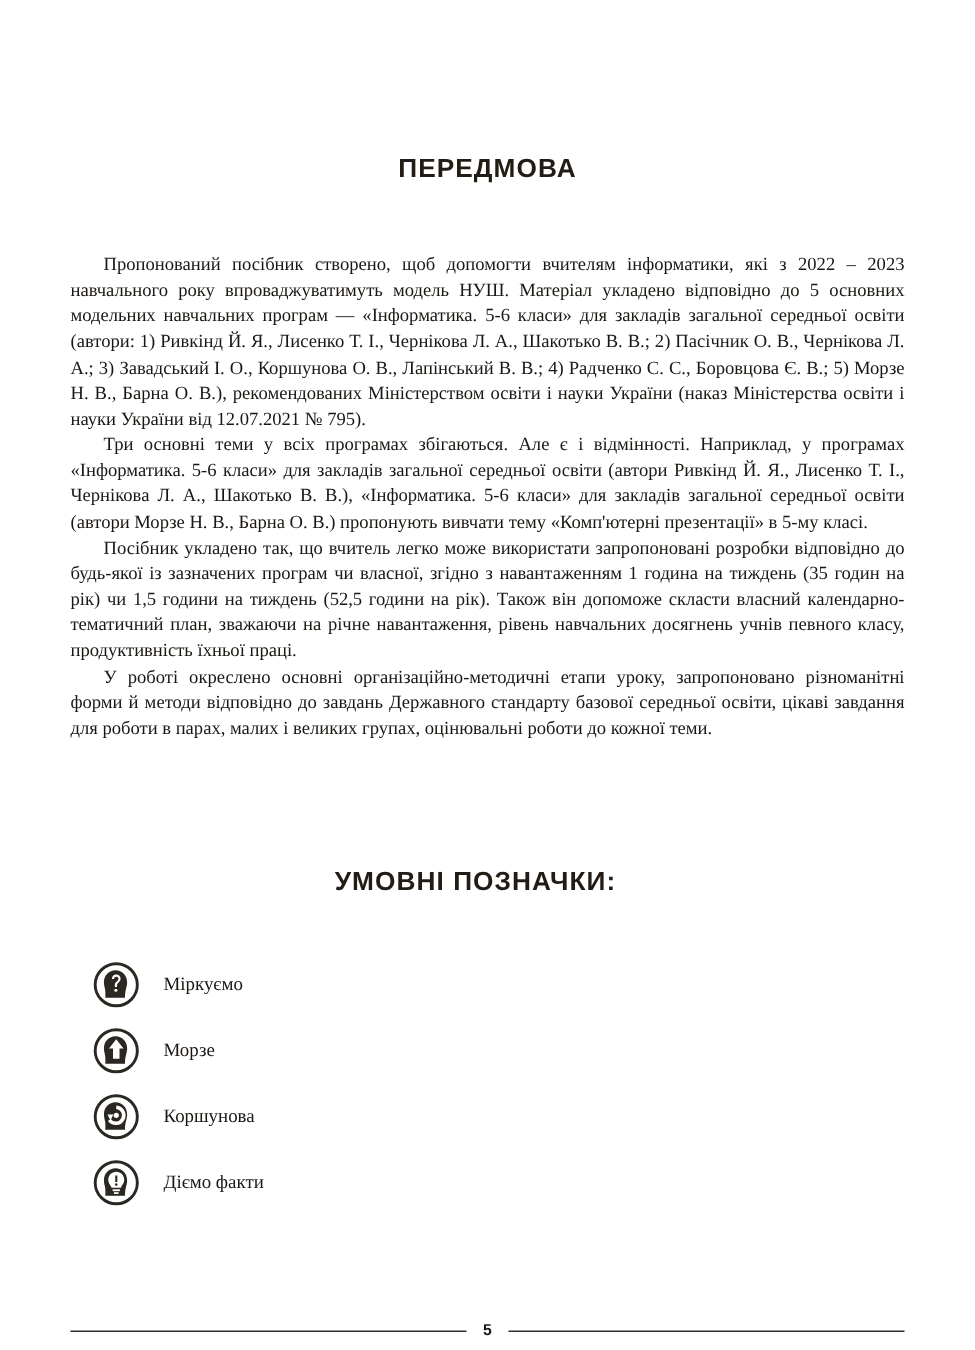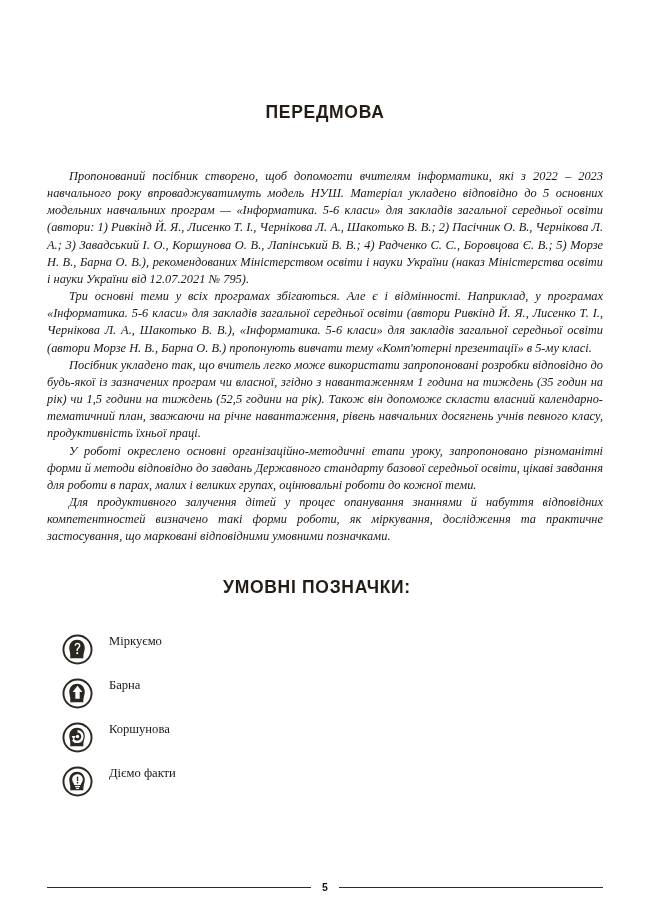--- a/index.html
+++ b/index.html
@@ -56,36 +56,36 @@
     position: absolute;
     left: 47px;
     top: 128px;
     width: 556px;
     font-size: 12.4px;
     line-height: 17.15px;
     text-align: justify;
     text-justify: inter-word;
     color: #1b1713;
     hyphens: manual;
-    font-style: italic;
   }
   .body-copy p {
     margin: 0;
     text-indent: 22px;
   }
 
   
   .legend {
     position: absolute;
     left: 62px;
     top: 594px;
     width: 420px;
   }
   .legend-item {
     display: flex;
+    align-items: center;
     height: 44px;
   }
   .legend-icon {
     width: 31px;
     height: 31px;
     flex: 0 0 31px;
     display: block;
   }
   .legend-label {
     font-size: 12.6px;
@@ -123,21 +123,20 @@
 
 <div class="page">
 
   <h1 class="section-title" id="preface-title">ПЕРЕДМОВА</h1>
 
   <div class="body-copy">
     <p>Пропонований посібник створено, щоб допомогти вчителям інформатики, які з 2022 – 2023 навчального року впроваджуватимуть модель НУШ. Матеріал укладено відповідно до 5 основних модельних навчальних програм — «Інформатика. 5-6 класи» для закладів загальної середньої освіти (автори: 1) Ривкінд Й. Я., Лисенко Т. І., Чернікова Л. А., Шакотько В. В.; 2) Пасічник О. В., Чернікова Л. А.; 3) Завадський І. О., Коршунова О. В., Лапінський В. В.; 4) Радченко С. С., Боровцова Є. В.; 5) Морзе Н. В., Барна О. В.), рекомендованих Міністерством освіти і науки України (наказ Міністерства освіти і науки України від 12.07.2021 № 795).</p>
     <p>Три основні теми у всіх програмах збігаються. Але є і відмінності. Наприклад, у програмах «Інформатика. 5-6 класи» для закладів загальної середньої освіти (автори Ривкінд Й. Я., Лисенко Т. І., Чернікова Л. А., Шакотько В. В.), «Інформатика. 5-6 класи» для закладів загальної середньої освіти (автори Морзе Н. В., Барна О. В.) пропонують вивчати тему «Комп'ютерні презентації» в 5-му класі.</p>
     <p>Посібник укладено так, що вчитель легко може використати запропоновані розробки відповідно до будь-якої із зазначених програм чи власної, згідно з навантаженням 1 година на тиждень (35 годин на рік) чи 1,5 години на тиждень (52,5 години на рік). Також він допоможе скласти власний календарно-тематичний план, зважаючи на річне навантаження, рівень навчальних досягнень учнів певного класу, продуктивність їхньої праці.</p>
     <p>У роботі окреслено основні організаційно-методичні етапи уроку, запропоновано різноманітні форми й методи відповідно до завдань Державного стандарту базової середньої освіти, цікаві завдання для роботи в парах, малих і великих групах, оцінювальні роботи до кожної теми.</p>
-    <p>Для продуктивного залучення дітей у процес опанування знаннями й набуття відповідних компетентностей визначено такі форми роботи, як міркування, дослідження та практичне застосування, що марковані відповідними умовними позначками.</p>
   </div>
 
   <h2 class="section-title" id="legend-title">УМОВНІ ПОЗНАЧКИ:</h2>
 
   <div class="legend">
 
     <div class="legend-item">
       <span class="legend-icon">
         <svg viewBox="0 0 64 64" width="31" height="31" aria-hidden="true">
           <circle cx="32" cy="32" r="29" fill="none" stroke="#2b2721" stroke-width="4"></circle>
@@ -151,21 +150,21 @@
 
 
     <div class="legend-item">
       <span class="legend-icon">
         <svg viewBox="0 0 64 64" width="31" height="31" aria-hidden="true">
           <circle cx="32" cy="32" r="29" fill="none" stroke="#2b2721" stroke-width="4"></circle>
           <path d="M44 50 C44 39 47 35 47 29 C47 19 40 12 31 12 C22 12 15 19 15 29 C15 34 17 37 17 42 L17 50 Z" fill="#2b2721"></path>
           <path d="M32 16 L42 29 L36.5 29 L36.5 43 L27.5 43 L27.5 29 L22 29 Z" fill="#ffffff"></path>
         </svg>
       </span>
-      <span class="legend-label">Барна</span>
+      <span class="legend-label">Морзе</span>
     </div>
 
     <div class="legend-item">
       <span class="legend-icon">
         <svg viewBox="0 0 64 64" width="31" height="31" aria-hidden="true">
           <circle cx="32" cy="32" r="29" fill="none" stroke="#2b2721" stroke-width="4"></circle>
           <path d="M44 50 C44 39 47 35 47 29 C47 19 40 12 31 12 C22 12 15 19 15 29 C15 34 17 37 17 42 L17 50 Z" fill="#2b2721"></path>
           <path d="M32 19 A11 11 0 1 1 22.5 36.5" fill="none" stroke="#ffffff" stroke-width="5" stroke-linecap="butt"></path>
           <path d="M20 29 L28 29 L24 37 Z" fill="#ffffff"></path>
           <circle cx="32" cy="30" r="3.6" fill="#ffffff"></circle>

